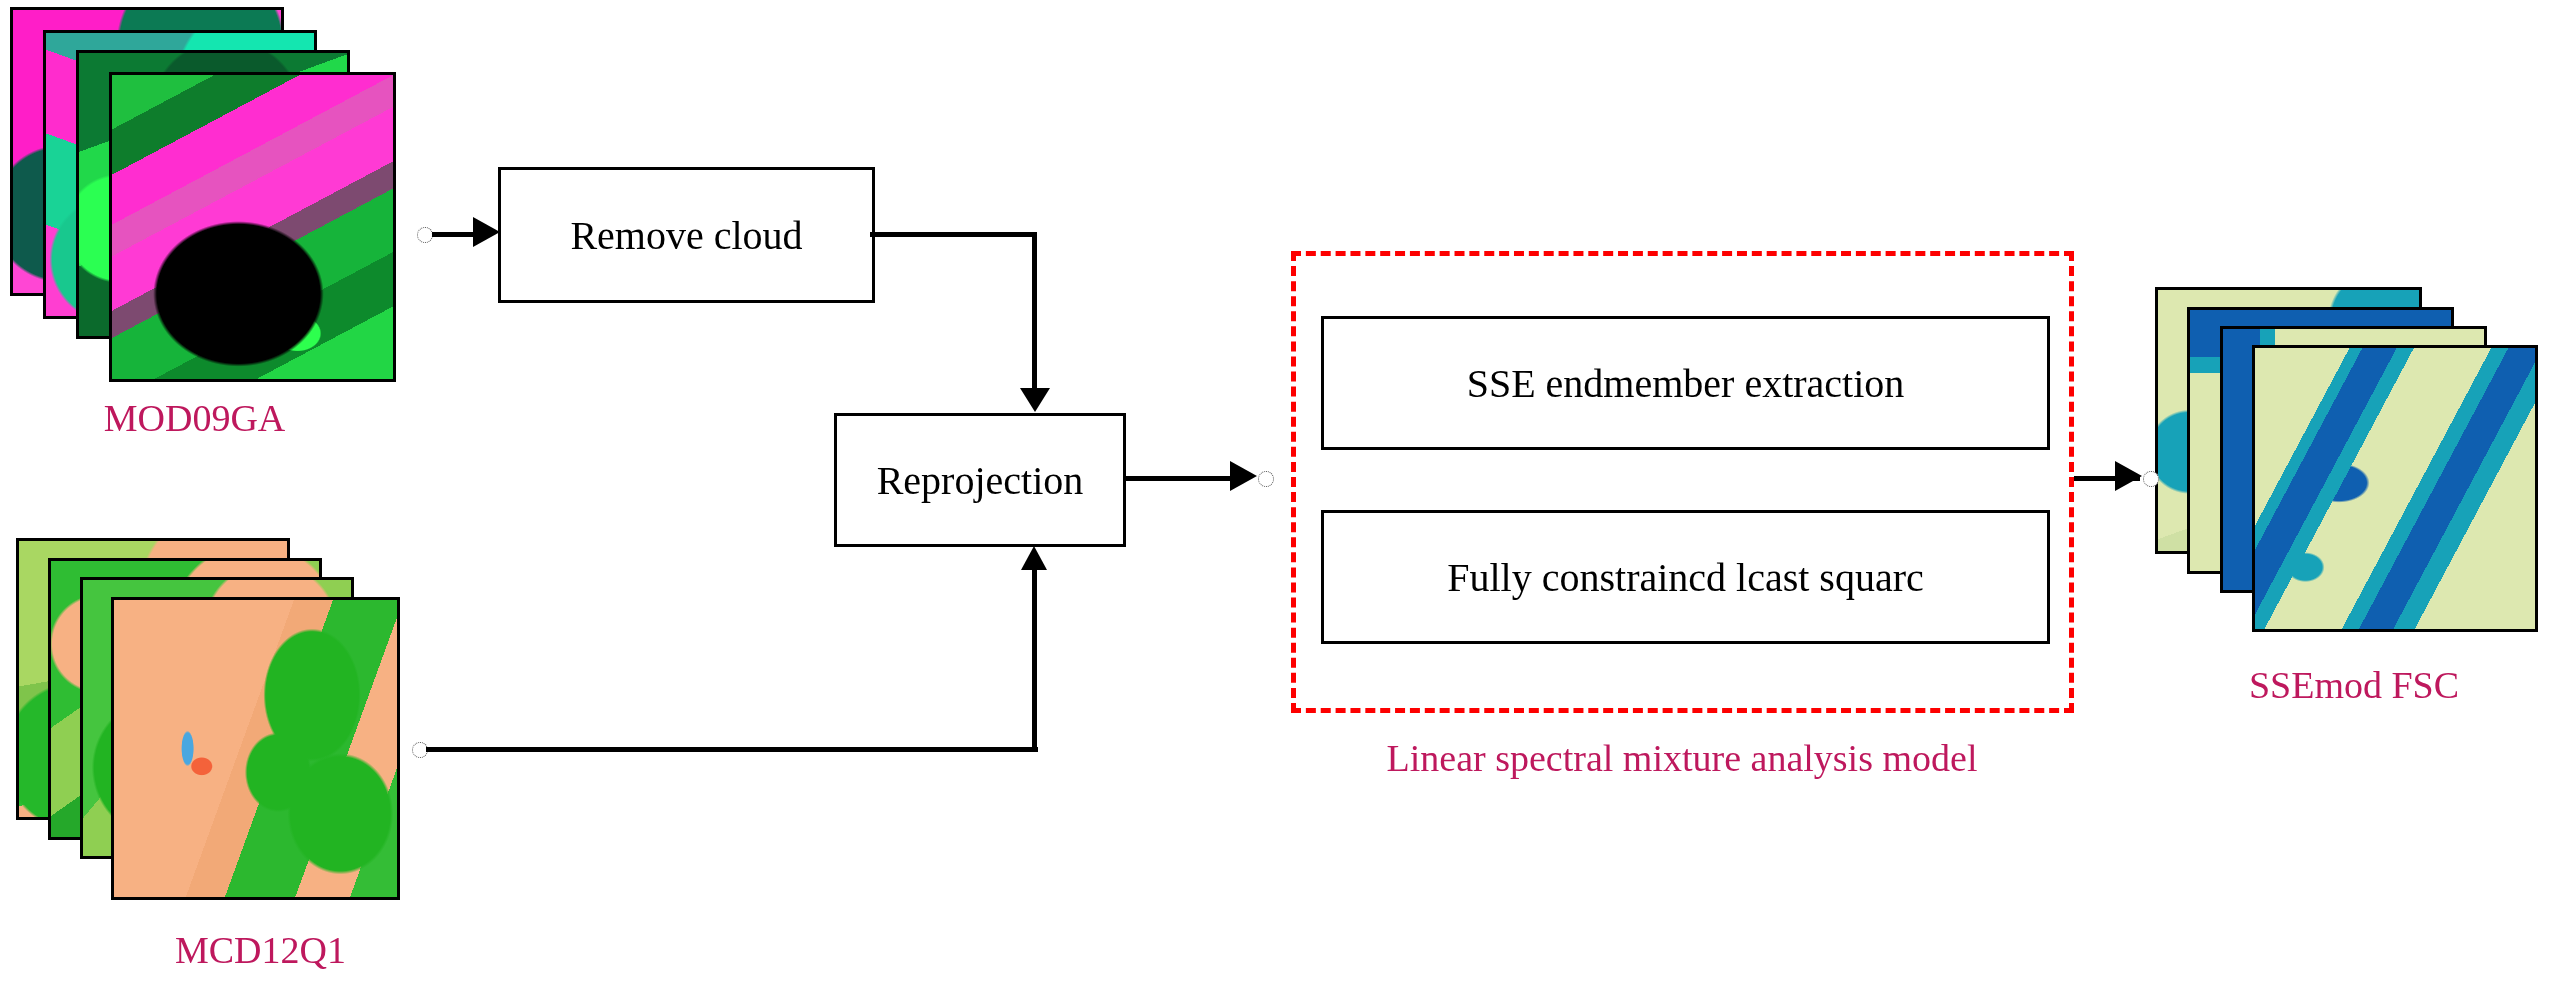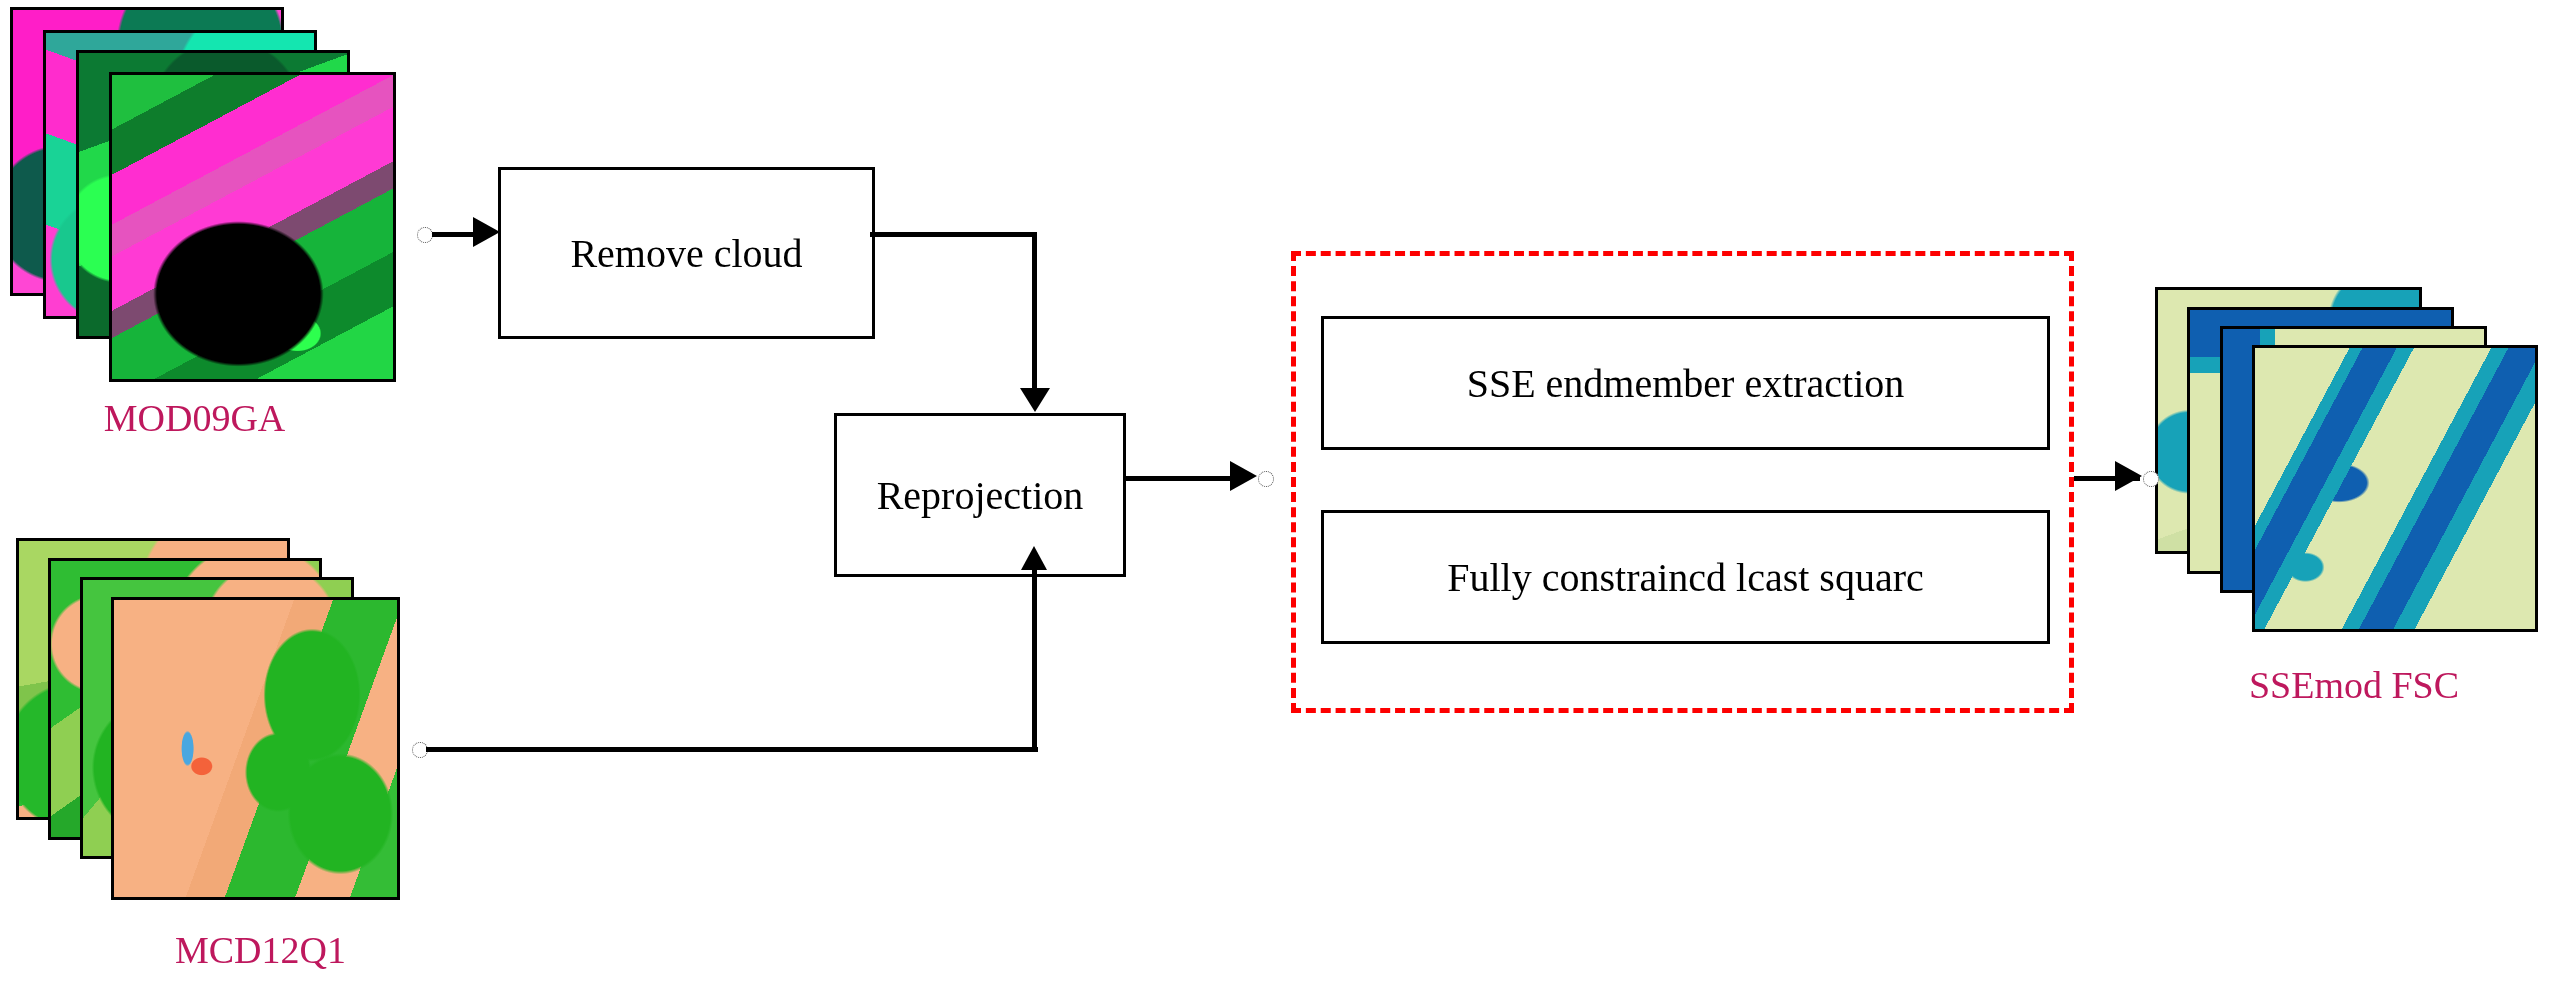--- a/index.html
+++ b/index.html
@@ -172,38 +172,39 @@
              radial-gradient(ellipse 20% 26% at 70% 32%, #22b422 0 82%, transparent 86%),
              radial-gradient(ellipse 22% 24% at 80% 72%, #22b422 0 80%, transparent 85%),
              radial-gradient(ellipse 14% 16% at 58% 58%, #22b422 0 78%, transparent 84%),
              radial-gradient(ellipse 5% 4% at 31% 56%, #f4623a 0 70%, transparent 78%),
              radial-gradient(ellipse 3% 8% at 26% 50%, #4aa7e0 0 66%, transparent 75%),
              linear-gradient(110deg, #f7b183 0 46%, #f2a977 46% 56%, #2cb82f 56% 74%, #f7b183 74% 88%, #34bd36 88% 100%);"></div>
     </div>
   </div>
   <div class="caption" style="left:43px; top:928px; width:303px; font-size:38px;text-align:right;">MCD12Q1</div>
 
-  <div class="proc-box" style="left:498px; top:167px; width:377px; height:172px; font-size:40px;">
+  <div class="proc-box" style="left:498px; top:167px; width:377px; height:136px; font-size:40px;">
     <span>Remove cloud</span>
   </div>
 
-  <div class="proc-box" style="left:834px; top:413px; width:292px; height:164px; font-size:40px;">
+  <div class="proc-box" style="left:834px; top:413px; width:292px; height:134px; font-size:40px;">
     <span>Reprojection</span>
   </div>
 
   <div class="dashed-group" style="left:1291px; top:251px; width:783px; height:462px;"></div>
 
   <div class="proc-box" style="left:1321px; top:316px; width:729px; height:134px; font-size:40px;">
     <span>SSE endmember extraction</span>
   </div>
 
   <div class="proc-box" style="left:1321px; top:510px; width:729px; height:134px; font-size:40px;">
     <span>Fully constraincd lcast squarc</span>
   </div>
 
+  <div class="caption" style="left:1227px; top:736px; width:910px; font-size:38px;">Linear spectral mixture analysis model</div>
 
   <div class="stack" style="left:2155px; top:287px; width:404px; height:368px;">
     <div class="stack-tile" style="left:0px; top:0px; width:267px; height:267px;">
       <div class="tile-inner" style="background:
              radial-gradient(circle at 86% 12%, #17a2b8 0 16%, transparent 17%),
              radial-gradient(circle at 12% 62%, #17a2b8 0 14%, transparent 15%),
              linear-gradient(160deg, #dde8b0 0 70%, #cfe0a4 70% 100%);"></div>
     </div>
     <div class="stack-tile" style="left:32px; top:20px; width:267px; height:267px;">
       <div class="tile-inner" style="background:

